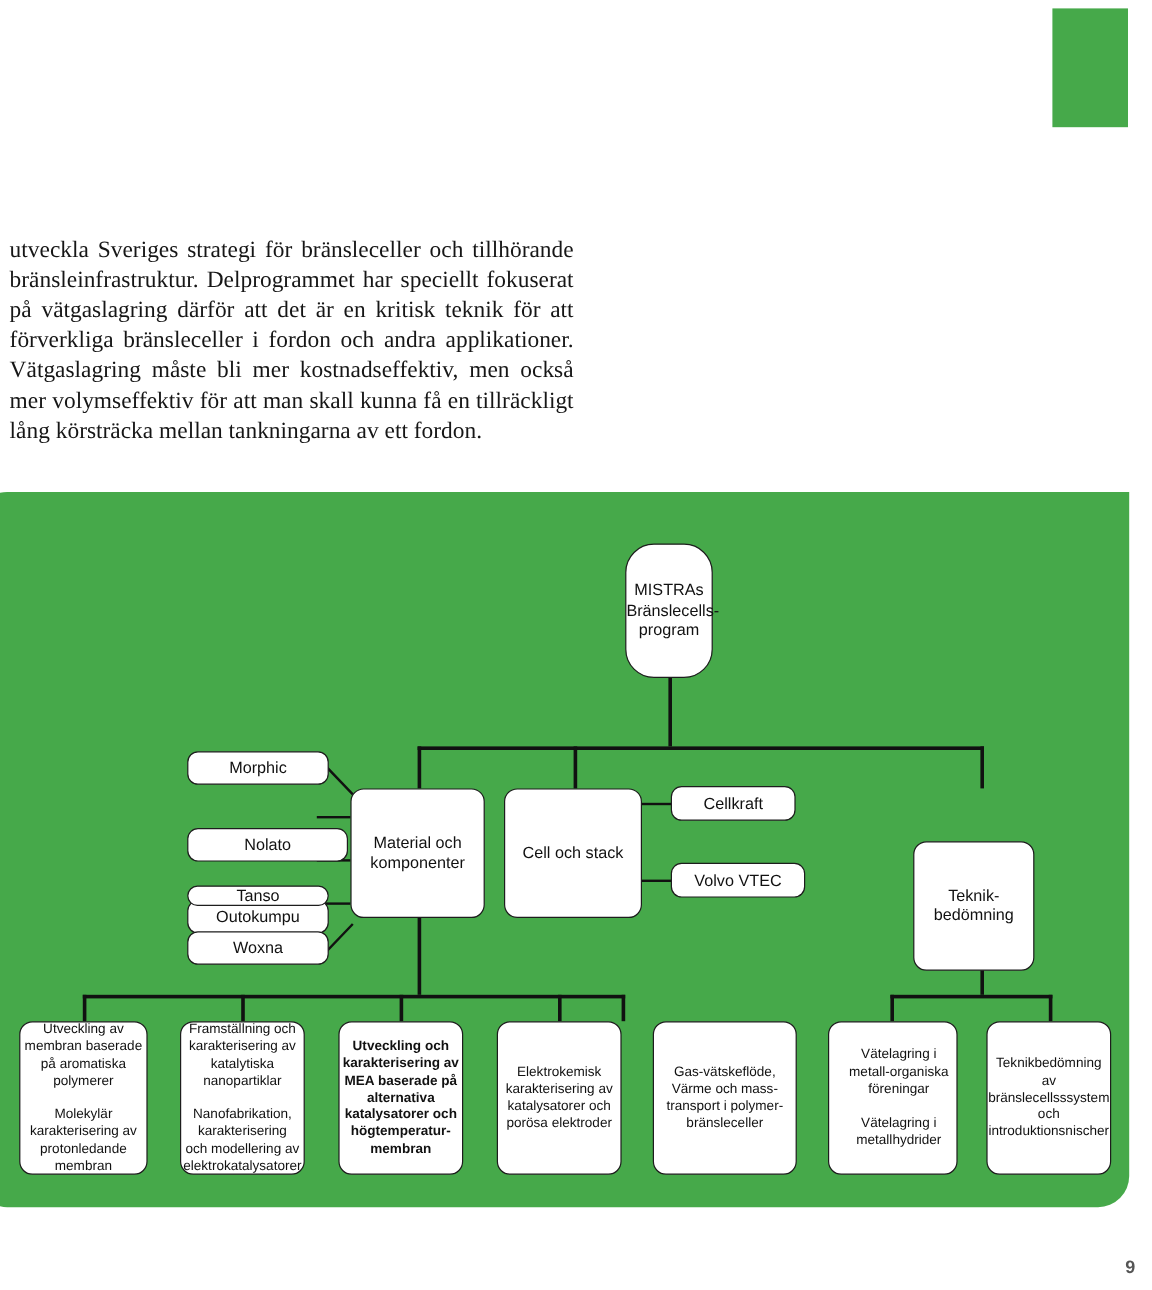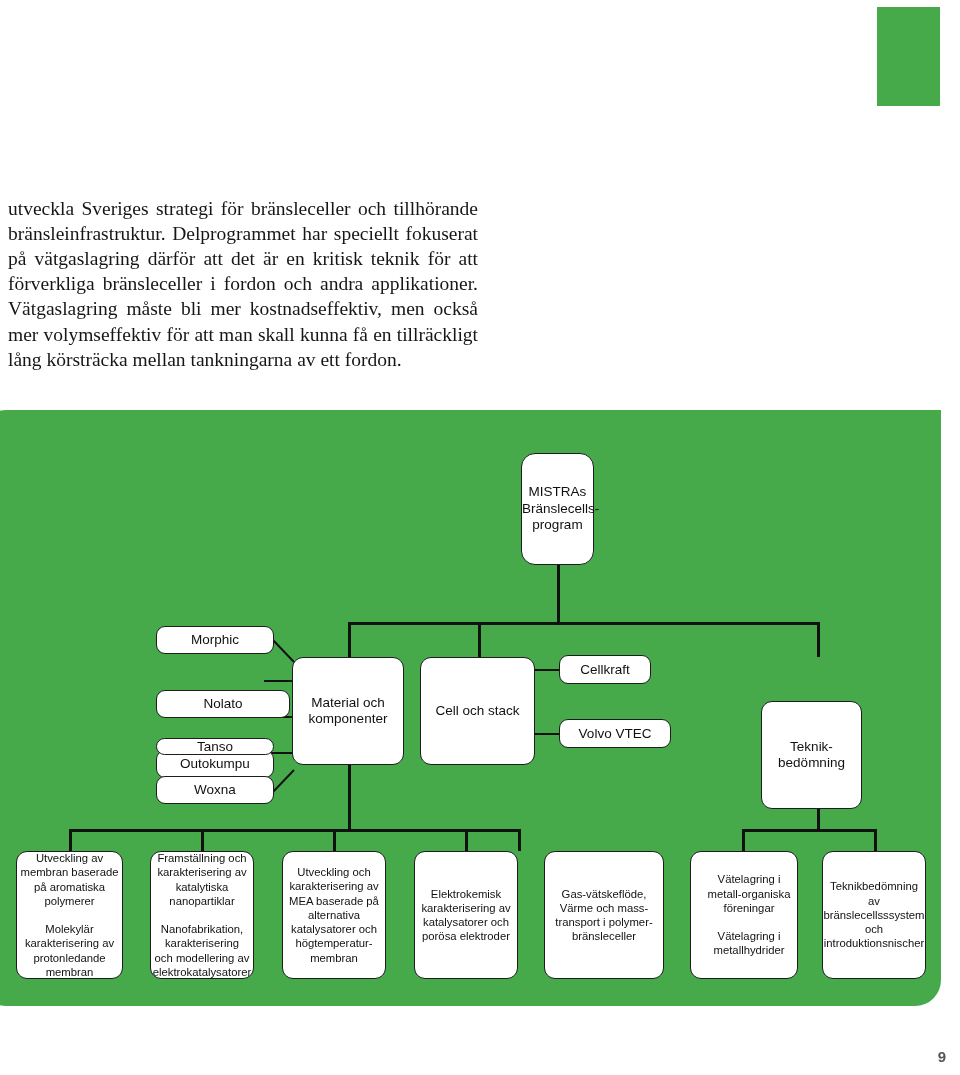--- a/index.html
+++ b/index.html
@@ -30,21 +30,21 @@
 
   
   .node{
     position:absolute;background:#ffffff;border:1.7px solid #1d1d1d;
     border-radius:9px;
     display:flex;align-items:center;justify-content:center;text-align:center;
     color:#111;box-sizing:border-box;
     z-index:3;
   }
   .node span{display:block;width:100%;}
-  .node.root{border-radius:14px;font-size:13.5px;line-height:16.5px;}
+  .node.root{border-radius:24px;font-size:13.5px;line-height:16.5px;}
   .node.tier2{font-size:13.5px;line-height:16.5px;border-radius:11px;}
   .node.partner{font-size:13.5px;line-height:16px;border-radius:9px;}
   .node.leaf{font-size:11.3px;line-height:14.2px;border-radius:11px;}
   .node.leaf span{padding:0 1px;white-space:pre-line;}
   .node.overflow span{white-space:pre-line;width:122px;margin:12px -8px;}
 
   
   .conn{position:absolute;background:#111;z-index:1;}
   .vline{width:3px;}
   .hline{height:3px;}
@@ -129,21 +129,21 @@
     <div class="node partner" style="left:156px;top:292px;width:118px;height:28px;margin-top:48px;">
       <span>Outokumpu</span>
     </div>
     <div class="node partner" style="left:156px;top:328px;width:118px;height:17px;">
       <span>Tanso</span>
     </div>
     <div class="node partner" style="left:156px;top:366px;width:118px;height:28px;">
       <span>Woxna</span>
     </div>
 
-    <div class="node partner" style="left:559px;top:245px;width:92px;height:29px;">
+    <div class="node partner" style="left:559px;top:245px;width:104px;height:29px;">
       <span>Cellkraft</span>
     </div>
     <div class="node partner" style="left:559px;top:309px;width:112px;height:29px;">
       <span>Volvo VTEC</span>
     </div>
 
     <div class="node leaf" style="left:16px;top:441px;width:107px;height:128px;">
       <span>Utveckling av
 membran baserade
 på aromatiska
@@ -160,21 +160,21 @@
 karakterisering av
 katalytiska
 nanopartiklar
 
 Nanofabrikation,
 karakterisering
 och modellering av
 elektrokatalysatorer</span>
     </div>
 
-    <div class="node leaf" style="left:282px;top:441px;width:104px;height:128px;">
+    <div class="node leaf" style="left:282px;top:441px;width:104px;height:128px;font-weight:bold;">
       <span>Utveckling och
 karakterisering av
 MEA baserade på
 alternativa
 katalysatorer och
 högtemperatur-
 membran</span>
     </div>
 
     <div class="node leaf" style="left:414px;top:441px;width:104px;height:128px;">

